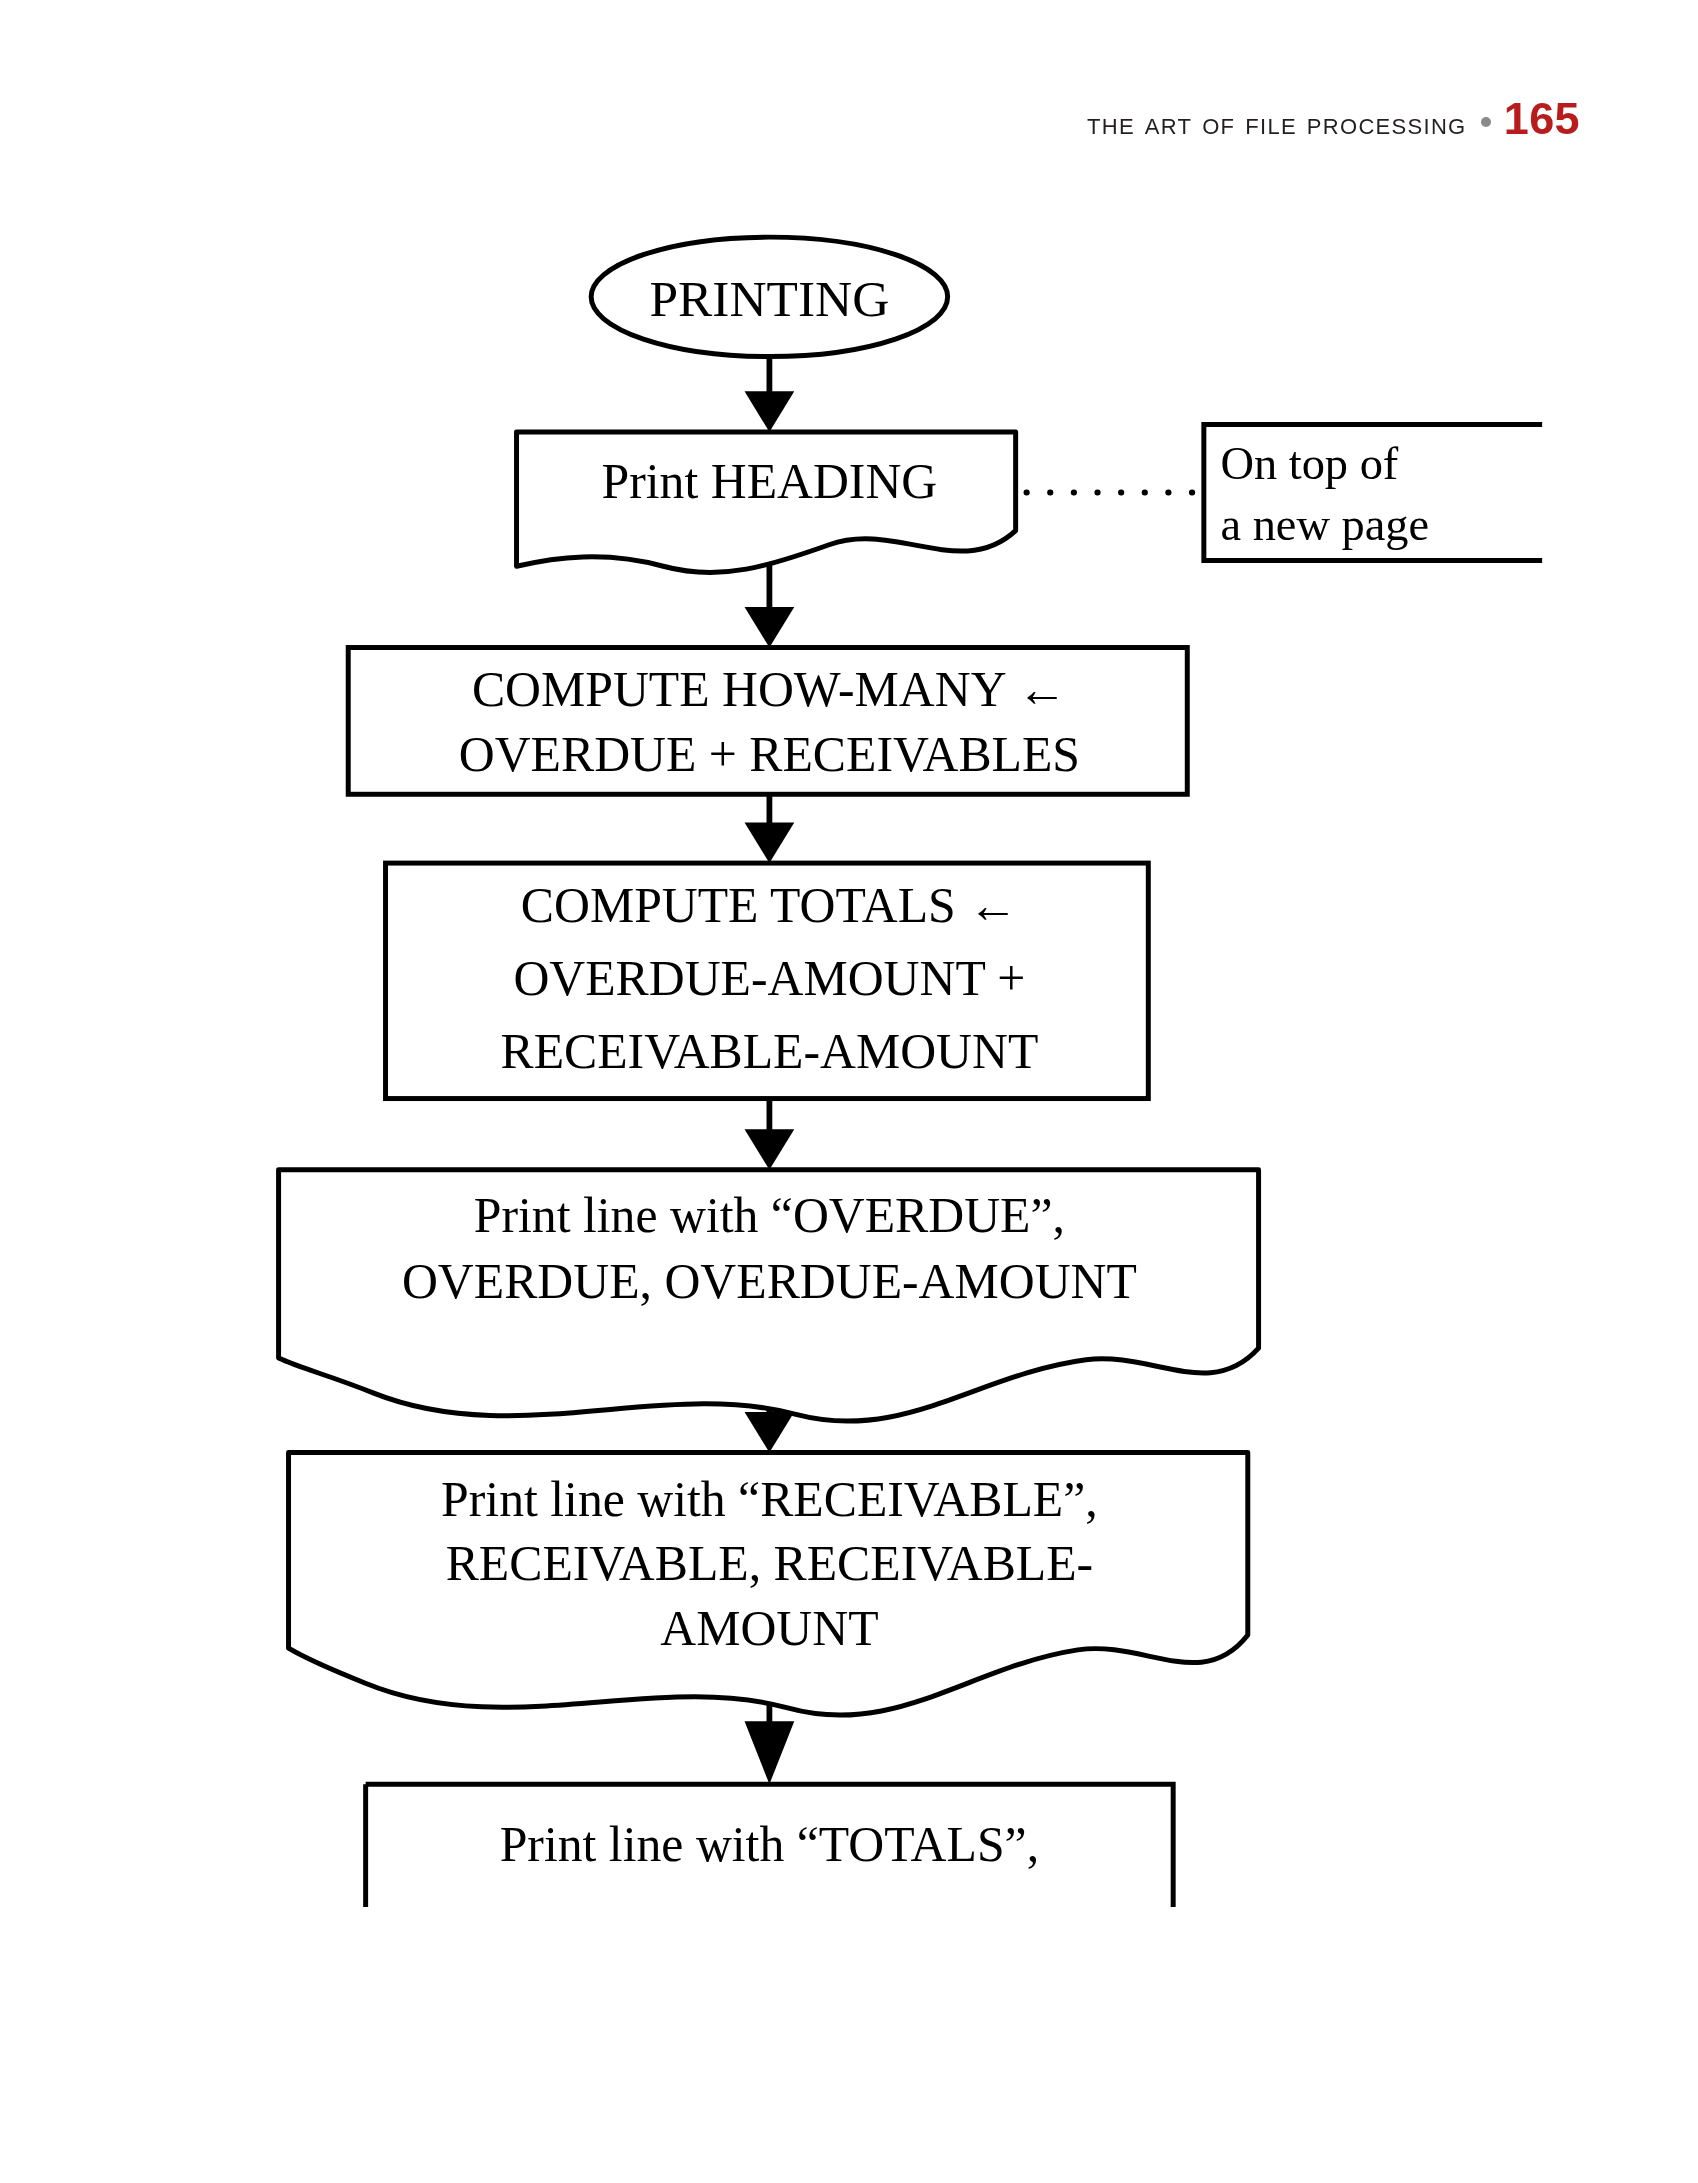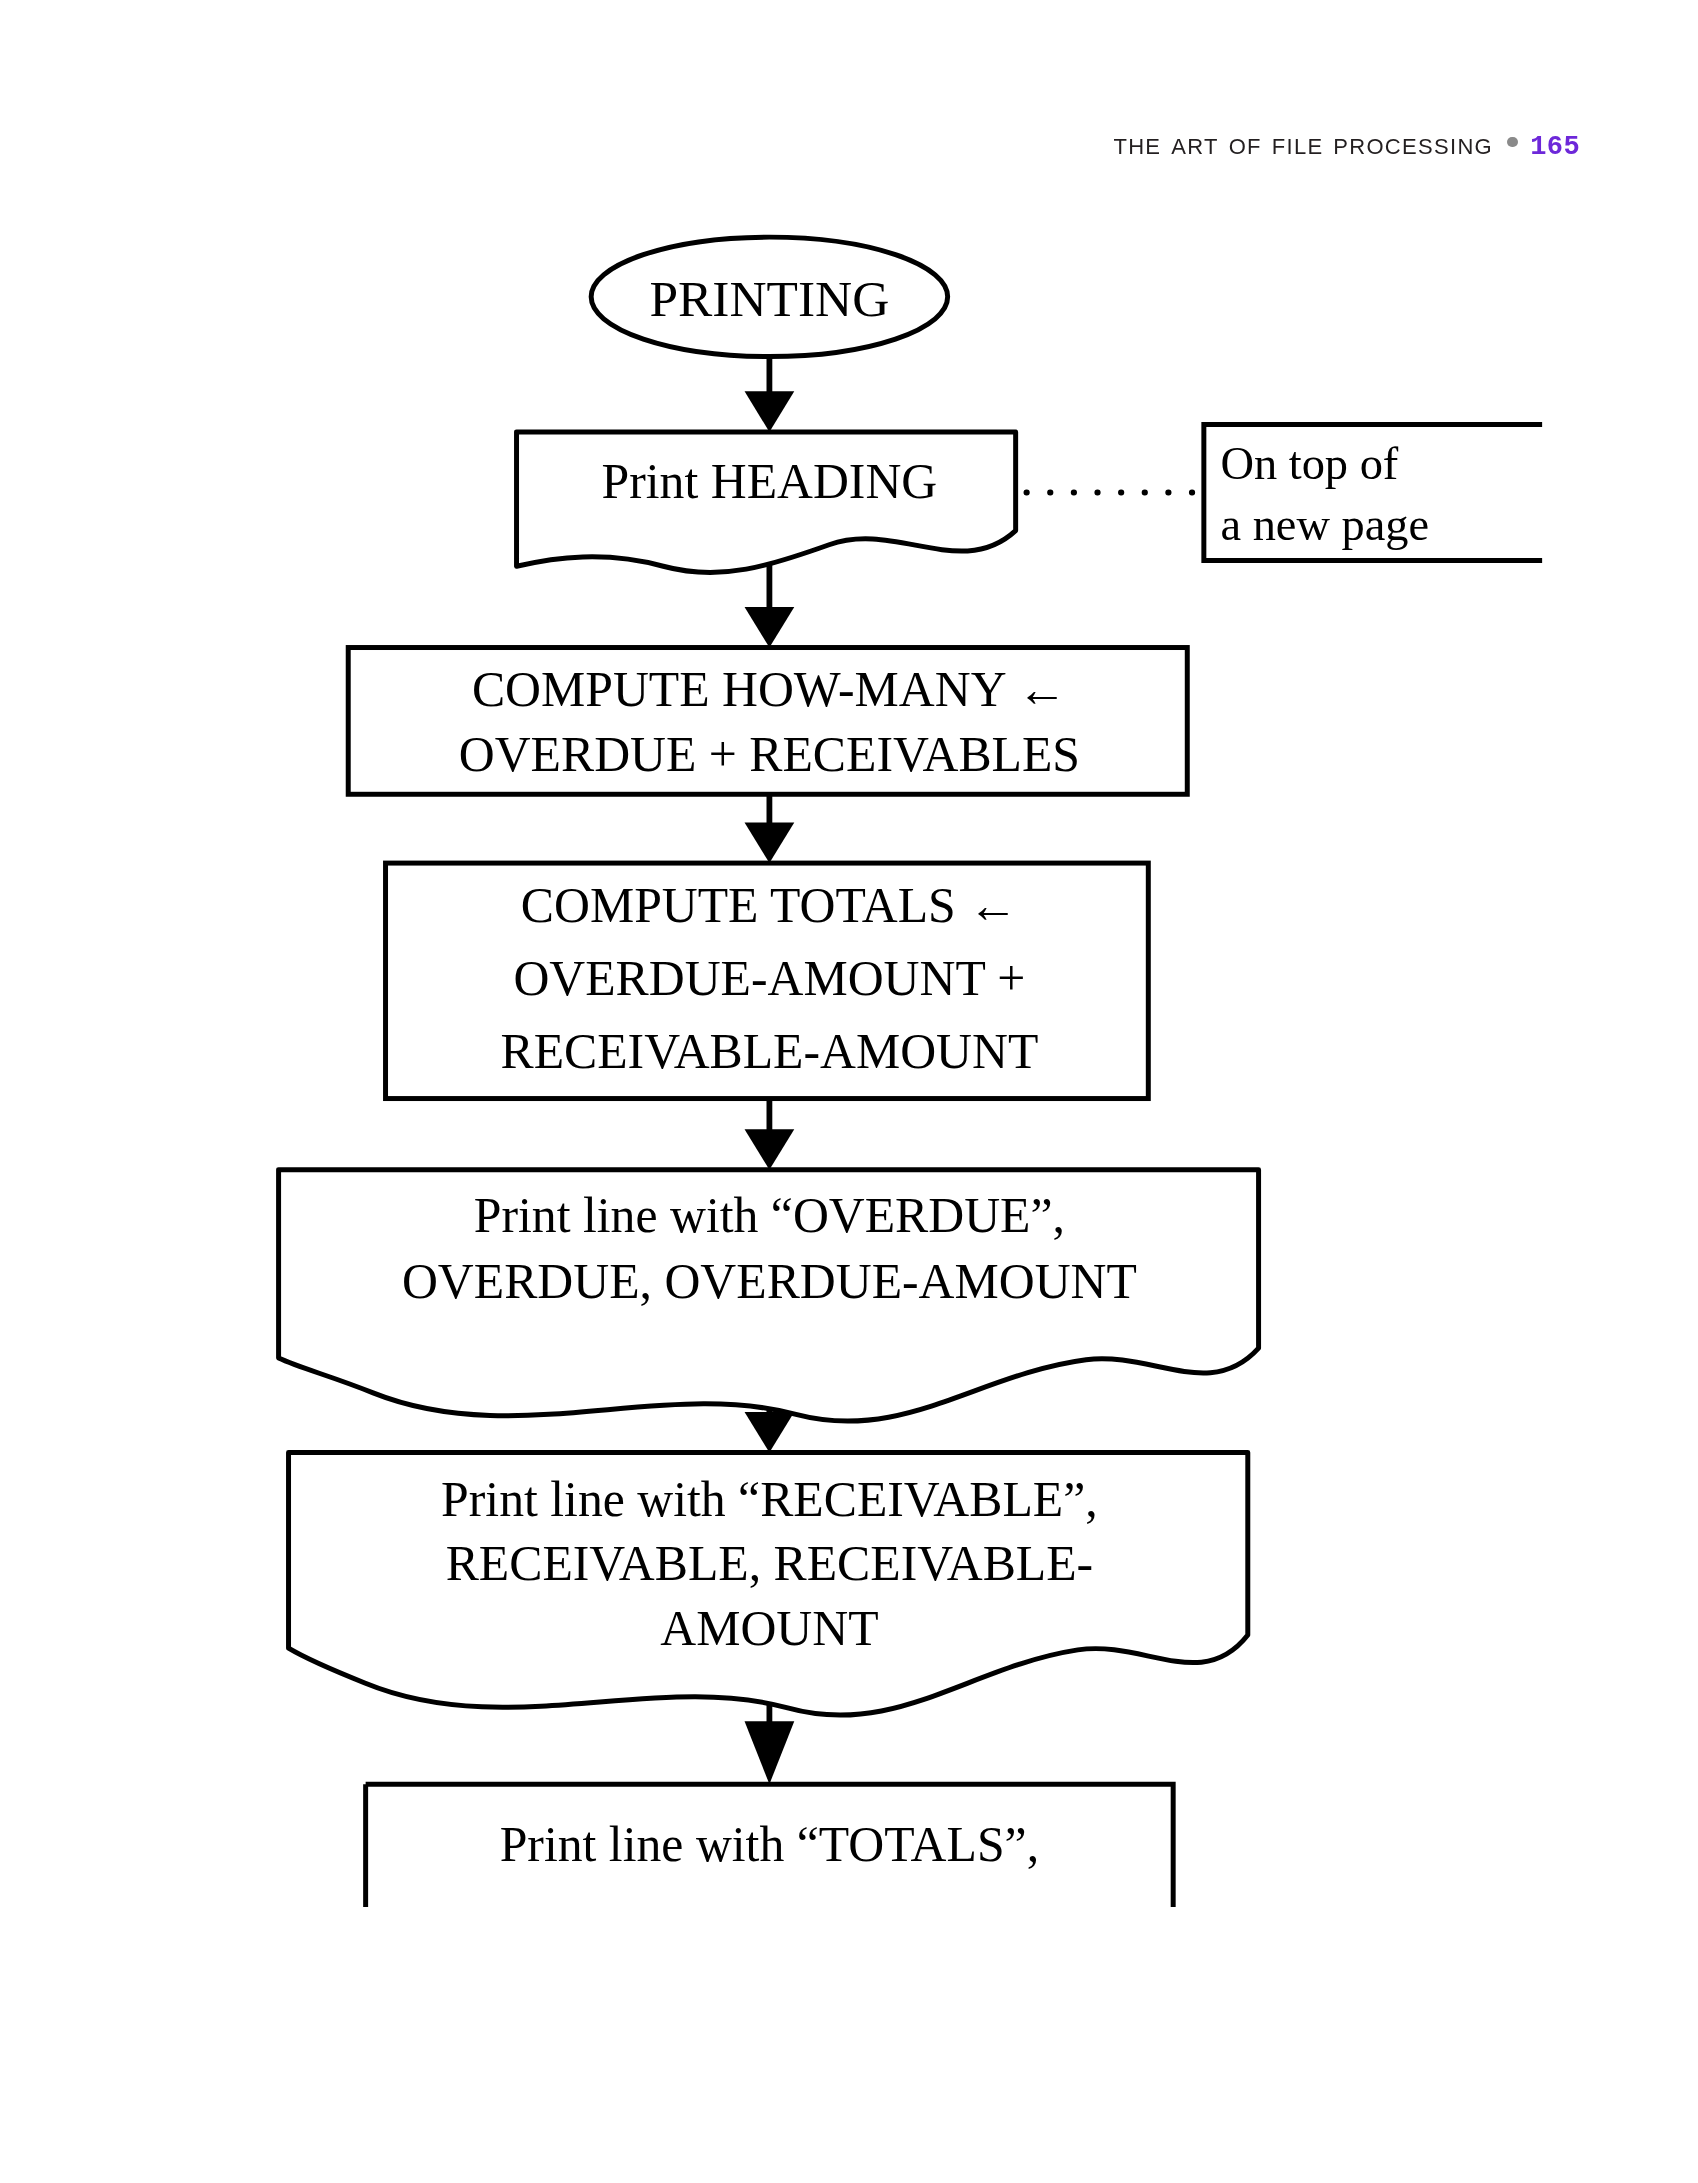--- a/index.html
+++ b/index.html
@@ -18,21 +18,20 @@
 
   
   #running-header {
     position: absolute;
     top: 93px;
     right: 118px;
     display: flex;
     align-items: baseline;
     gap: 0;
     white-space: nowrap;
-    margin-top: 33px;
   }
   #running-header .hdr-title {
     font-family: "Liberation Sans", "DejaVu Sans", sans-serif;
     font-size: 31px;
     letter-spacing: 1.3px;
     color: #231f20;
     font-variant: small-caps;
     text-transform: lowercase;
   }
   
@@ -41,24 +40,24 @@
     display: inline-block;
     width: 10.8px;
     height: 10.8px;
     border-radius: 50%;
     background: #8a8a8a;
     margin: 0 12.4px 0 14px;
     position: relative;
     top: -6.6px;
   }
   #running-header .hdr-page {
-    font-family: Liberation Mono, monospace;
-    font-size: 27px;
+    font-family: Liberation Sans, sans-serif;
+    font-size: 45px;
     font-weight: bold;
-    color: #6d28d9;
+    color: #b91c1c;
     letter-spacing: 0.4px;
   }
 
   
   #flowchart {
     position: absolute;
     left: 0;
     top: 0;
     width: 1698px;
     height: 2183px;

